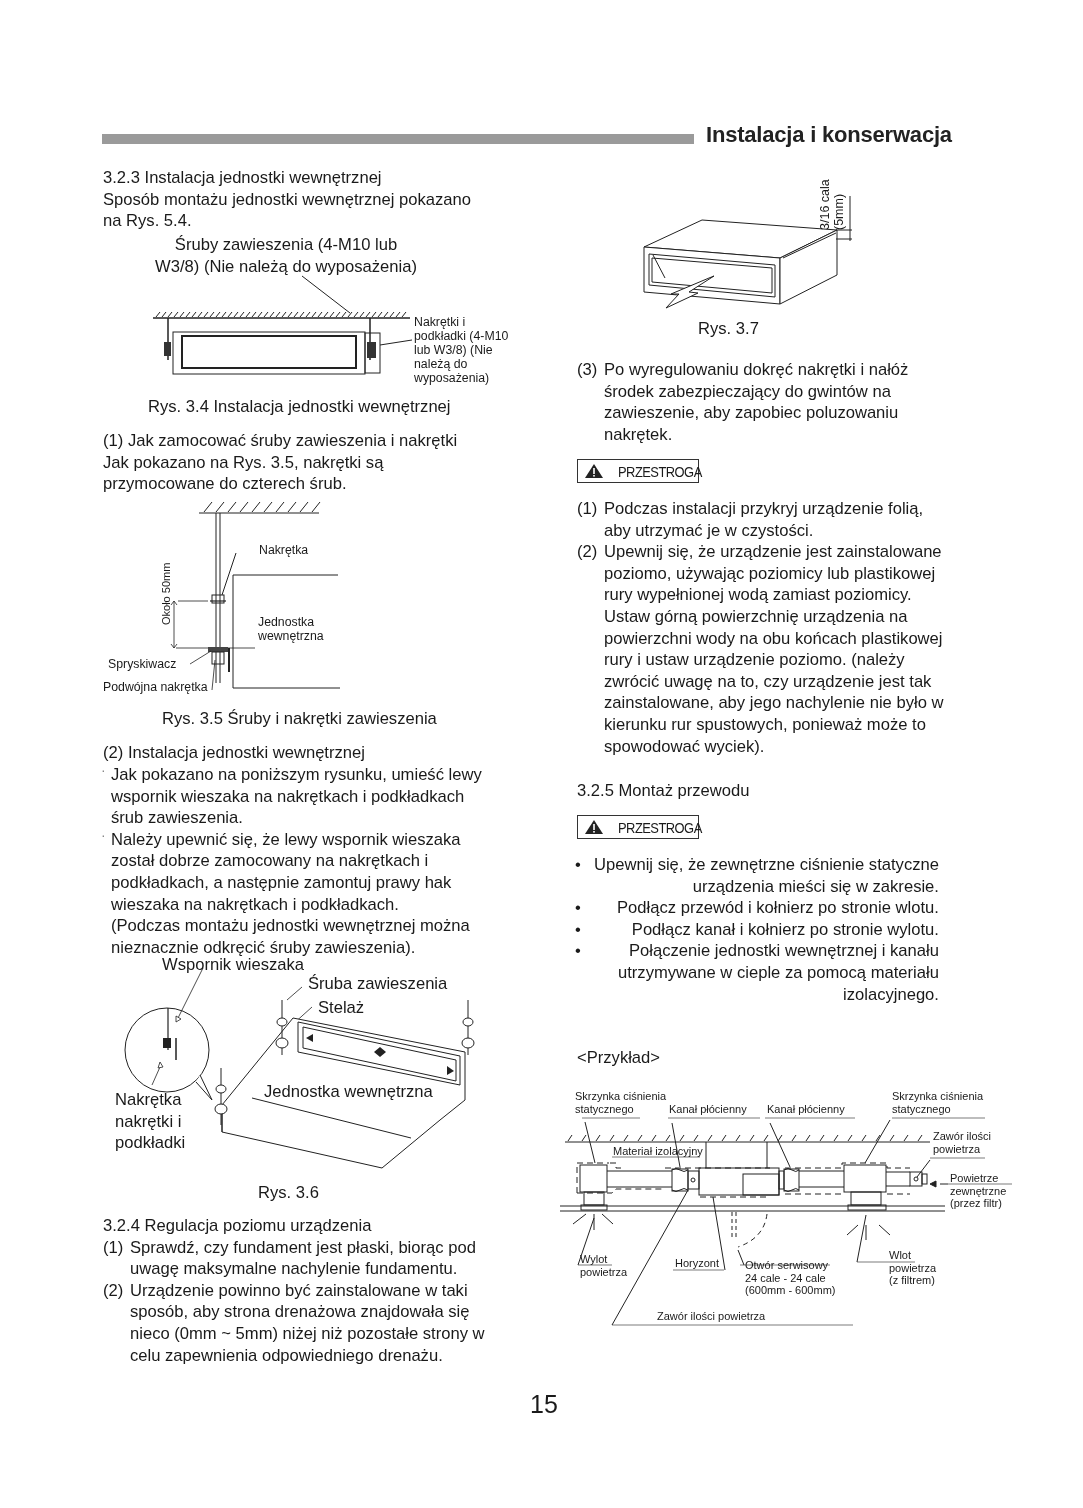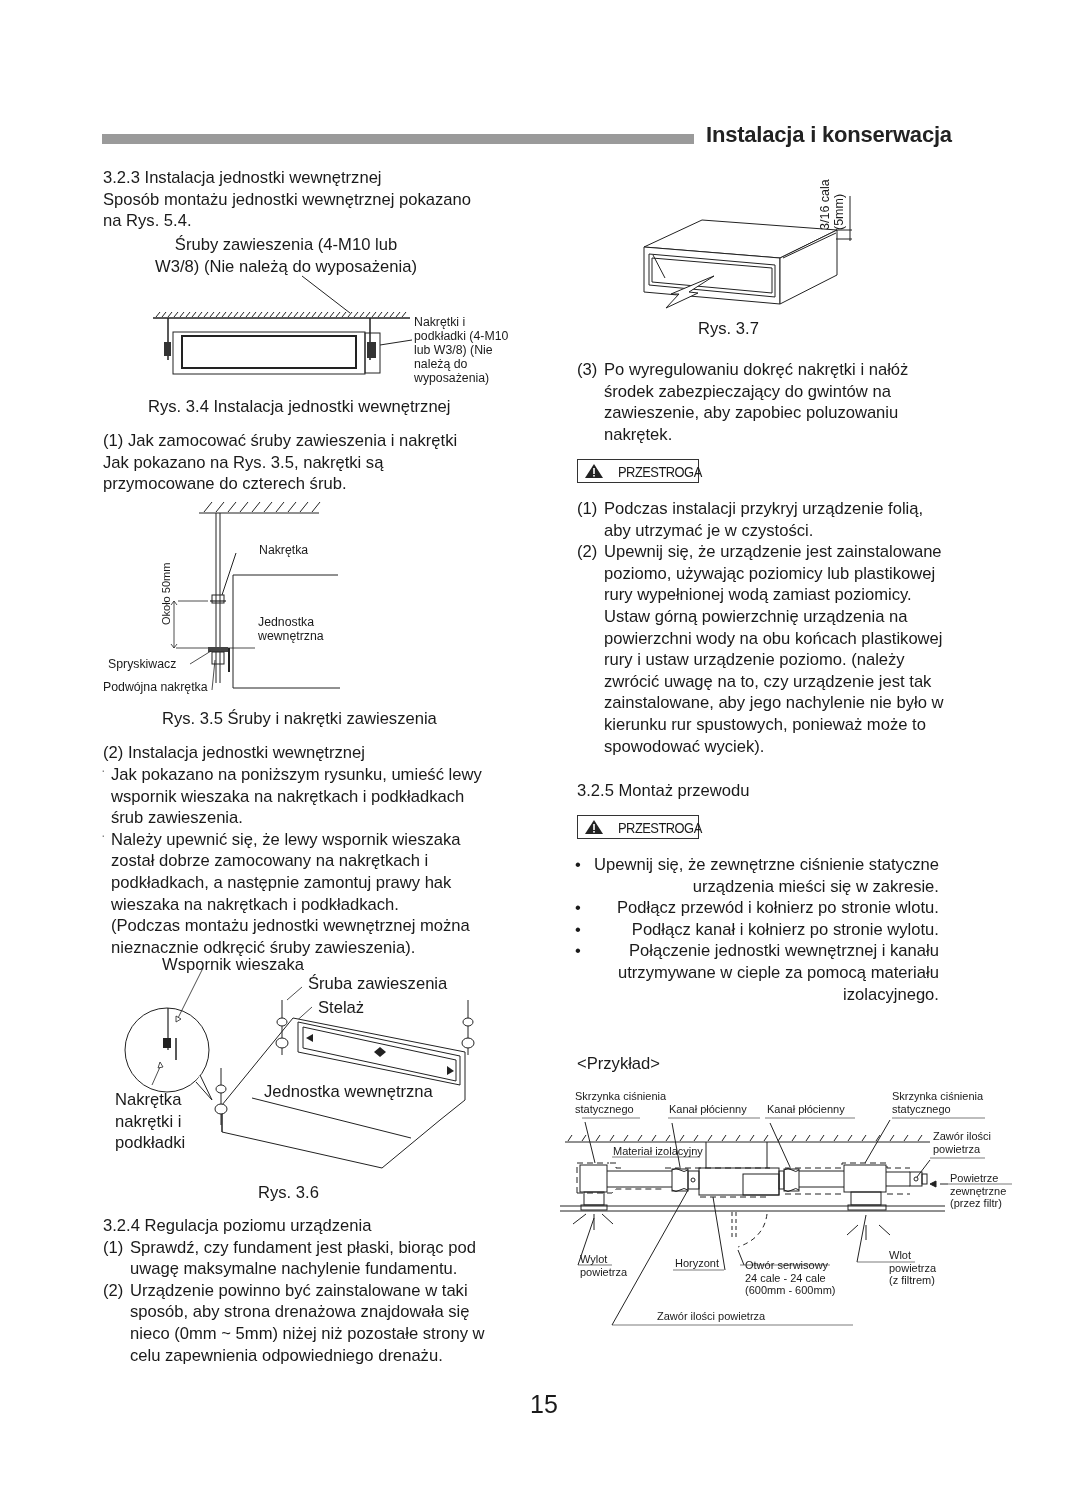--- a/index.html
+++ b/index.html
@@ -264,21 +264,21 @@
   </li>
   <li>
     <div>Podłącz kanał i kołnierz po stronie wylotu.</div>
   </li>
   <li>
     <div>Połączenie jednostki wewnętrznej i kanału</div>
     <div>utrzymywane w cieple za pomocą materiału</div>
     <div>izolacyjnego.</div>
   </li>
 </ul>
-<div class="abs txt" style="left:577px; top:1047px;margin-top:6px;">&lt;Przykład&gt;</div>
+<div class="abs txt" style="left:577px; top:1047px;">&lt;Przykład&gt;</div>
 
 <svg style="left:0; top:0;" width="1083" height="1508">
   <g stroke="#222" stroke-width="1" fill="none">
 
     <line x1="565" y1="1142" x2="930" y2="1142"></line>
     <path d="M568 1141 l4 -6 M582 1141 l4 -6 M596 1141 l4 -6 M610 1141 l4 -6 M624 1141 l4 -6 M638 1141 l4 -6 M652 1141 l4 -6 M666 1141 l4 -6 M680 1141 l4 -6 M694 1141 l4 -6 M708 1141 l4 -6 M722 1141 l4 -6 M736 1141 l4 -6 M750 1141 l4 -6 M764 1141 l4 -6 M778 1141 l4 -6 M792 1141 l4 -6 M806 1141 l4 -6 M820 1141 l4 -6 M834 1141 l4 -6 M848 1141 l4 -6 M862 1141 l4 -6 M876 1141 l4 -6 M890 1141 l4 -6 M904 1141 l4 -6 M918 1141 l4 -6"></path>
 
     <line x1="560" y1="1206" x2="945" y2="1206"></line>
     <line x1="560" y1="1211" x2="945" y2="1211"></line>
 

